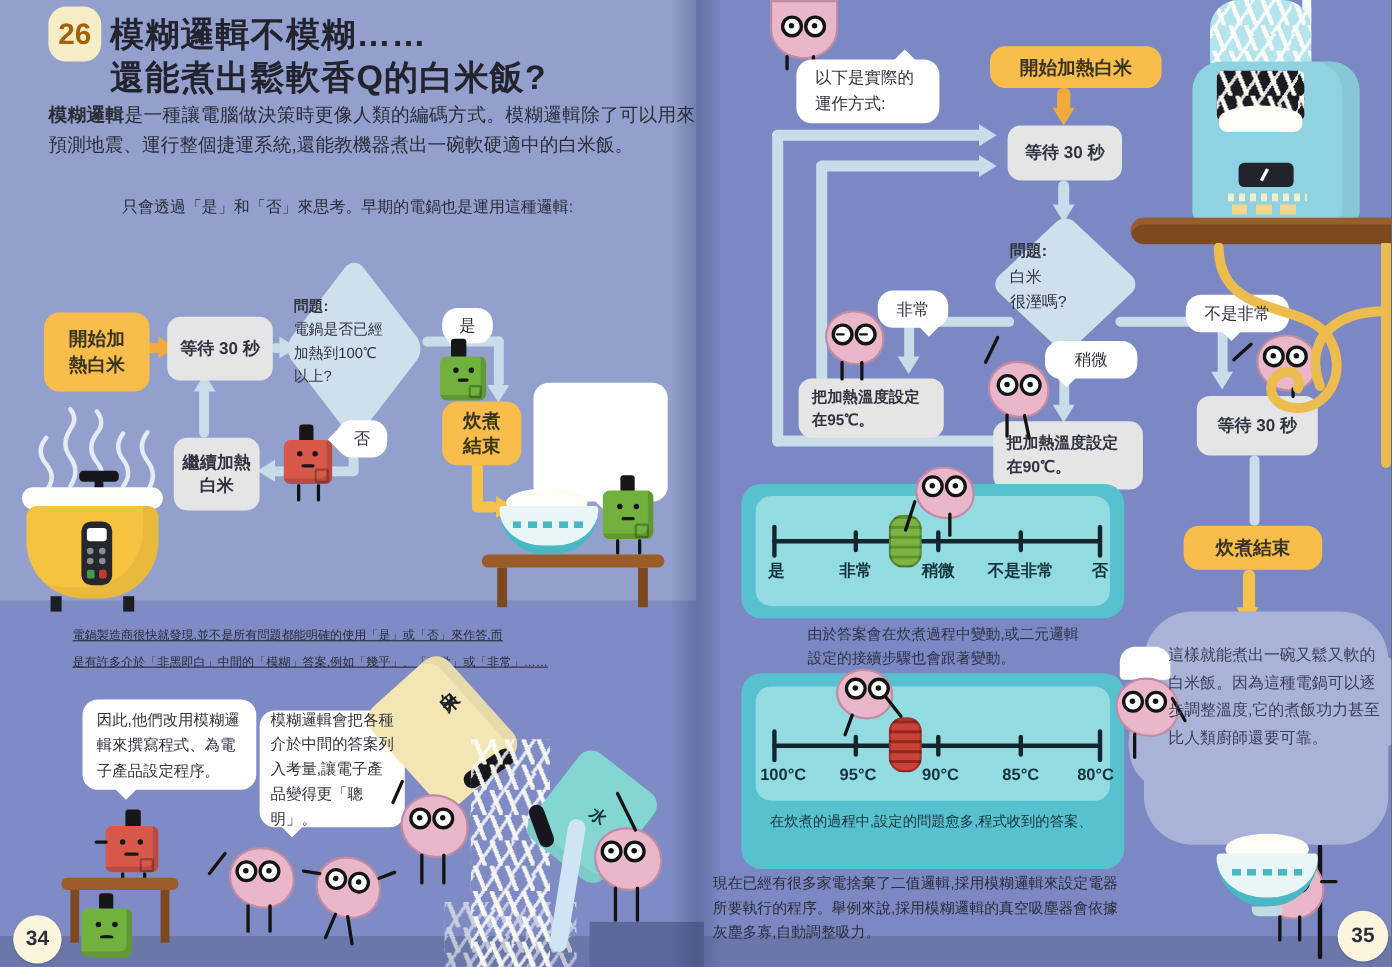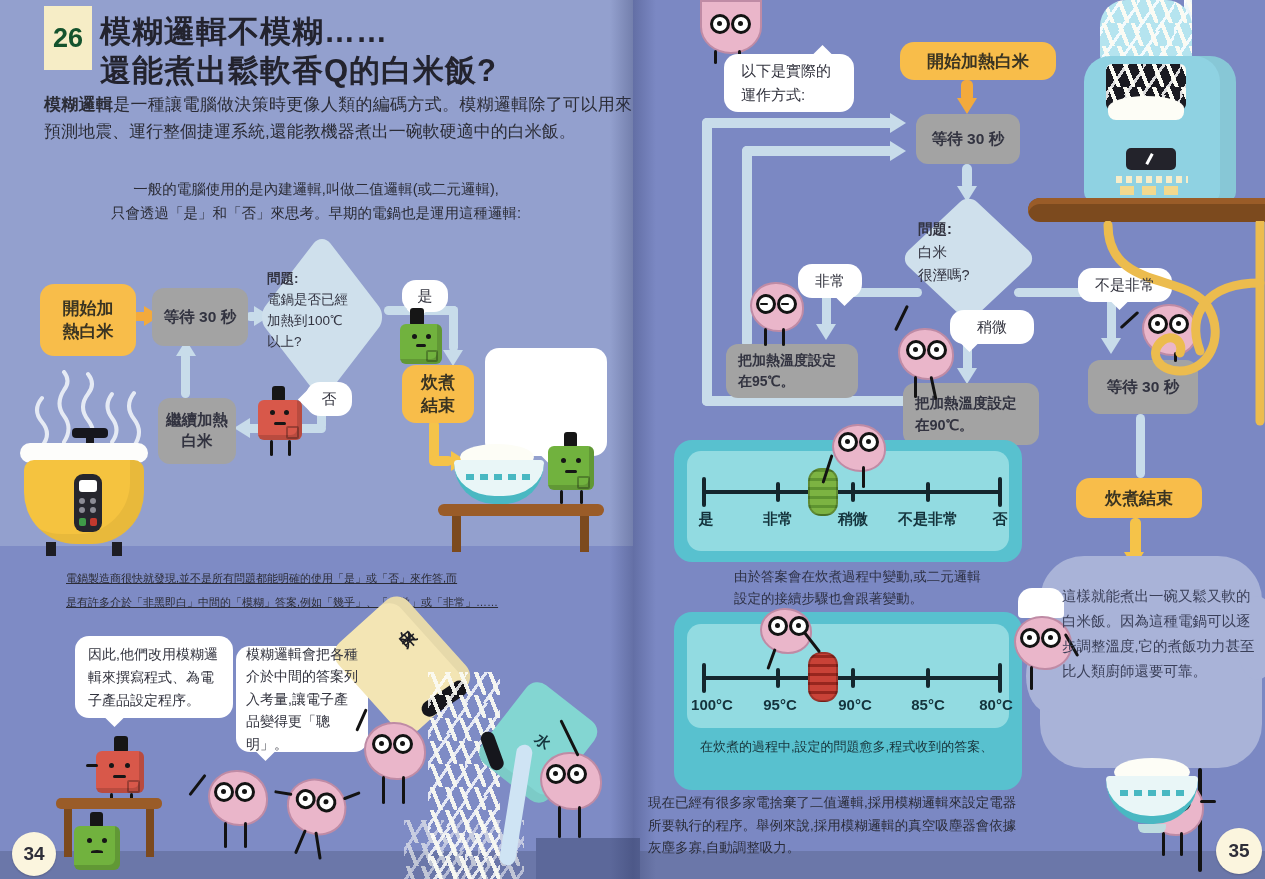--- a/index.html
+++ b/index.html
@@ -1,21 +1,21 @@
 <!DOCTYPE html>
 <html><head>
 <meta charset="utf-8">
 <style>
   html,body{margin:0;padding:0;background:#555;}
   #stage{position:relative;width:1265px;height:879px;overflow:hidden;background:#7b88c3;
          font-family:"Liberation Sans",sans-serif;color:#2e2f3a;}
   .abs{position:absolute;}
   .b{font-weight:bold;}
   
-  .boxb{position:absolute;background:#a3a3a3;border-radius:12px;display:flex;align-items:center;justify-content:center;
+  .boxb{position:absolute;background:#e5e5e5;border-radius:12px;display:flex;align-items:center;justify-content:center;
         text-align:center;color:#323340;font-weight:600;}
   .boxo{position:absolute;background:#f8bd4a;border-radius:14px;display:flex;align-items:center;justify-content:center;
         text-align:center;color:#3a3422;font-weight:bold;}
   
   .hline,.vline{position:absolute;background:#c8dcea;border-radius:5px;}
   .hd{position:absolute;width:0;height:0;border-style:solid;}
   .hd-r{border-top:10px solid transparent;border-bottom:10px solid transparent;border-right:0;border-left:16px solid #c8dcea;}
   .hd-l{border-top:10px solid transparent;border-bottom:10px solid transparent;border-left:0;border-right:16px solid #c8dcea;}
   .hd-d{border-left:10px solid transparent;border-right:10px solid transparent;border-bottom:0;border-top:16px solid #c8dcea;}
   .hd-u{border-left:10px solid transparent;border-right:10px solid transparent;border-top:0;border-bottom:16px solid #c8dcea;}
@@ -63,32 +63,31 @@
 </head>
 <body>
 
 <div id="stage">
 
   <div class="abs" style="left:0;top:0;width:633px;height:546px;background:#93a0ce;"></div>
   <div class="abs" style="left:0;top:546px;width:633px;height:306px;background:#7e8bc5;"></div>
   <div class="abs" style="left:0;top:851px;width:1265px;height:28px;background:#6b77a9;"></div>
   <div class="abs" style="left:536px;top:838px;width:104px;height:41px;background:#5c689a;"></div>
 
-  <div class="abs" style="left:44px;top:6px;width:48px;height:64px;background:#f6edc6;border-radius:0;display:flex;align-items:center;justify-content:center;font-weight:bold;font-size:27px;color:#14532d;">
+  <div class="abs" style="left:44px;top:6px;width:48px;height:50px;background:#f6edc6;border-radius:16px;display:flex;align-items:center;justify-content:center;font-weight:bold;font-size:27px;color:#a16207;">
     <span>26</span>
   </div>
   <div class="abs" style="left:100px;top:12px;font-size:31px;font-weight:bold;color:#23232e;line-height:39px;letter-spacing:1px;">
     <div>模糊邏輯不模糊……</div>
     <div>還能煮出鬆軟香Q的白米飯?</div>
   </div>
   <div class="abs" style="left:44px;top:92px;width:588px;font-size:17px;line-height:26.5px;color:#2b2c36;text-align:justify;">
     <span class="b">模糊邏輯</span><span>是一種讓電腦做決策時更像人類的編碼方式。模糊邏輯除了可以用來預測地震、運行整個捷運系統,還能教機器煮出一碗軟硬適中的白米飯。</span>
   </div>
   <div class="abs plines" style="left:56px;top:177px;width:520px;font-size:14.5px;line-height:24px;color:#2b2c36;text-align:center;">
-    <div>一般的電腦使用的是內建邏輯,叫做二值邏輯(或二元邏輯),</div>
     <div>只會透過「是」和「否」來思考。早期的電鍋也是運用這種邏輯:</div>
   </div>
 
   <div class="vline" style="left:181px;top:352px;width:9px;height:46px;"></div>
   <div class="hd hd-u" style="left:176px;top:340px;"></div>
   <div class="vline" style="left:317px;top:392px;width:9px;height:38px;"></div>
   <div class="hline" style="left:246px;top:424px;width:80px;height:9px;"></div>
   <div class="hd hd-l" style="left:234px;top:418px;"></div>
   <div class="hline" style="left:384px;top:306px;width:74px;height:9px;"></div>
   <div class="vline" style="left:449px;top:306px;width:9px;height:46px;"></div>

